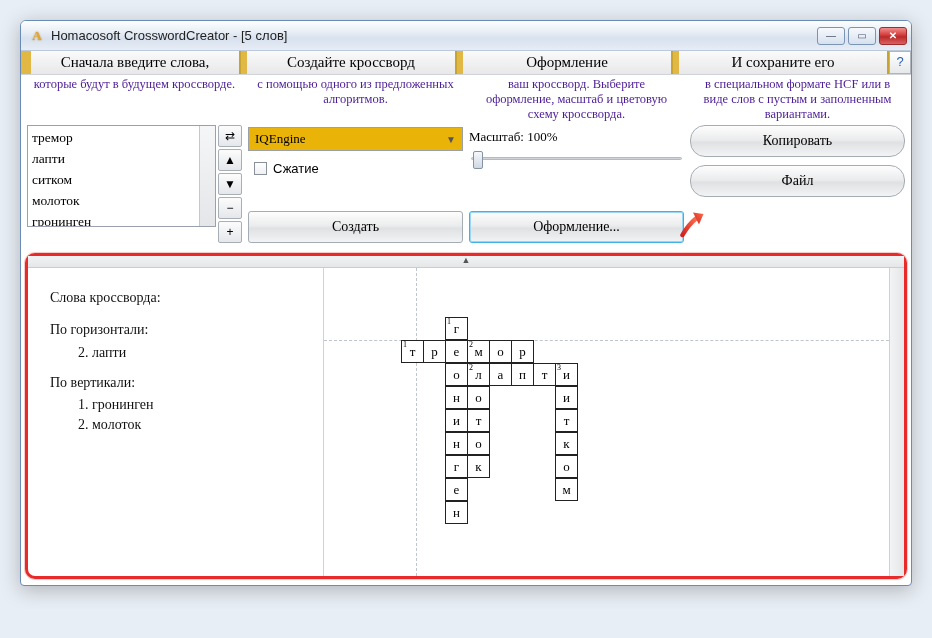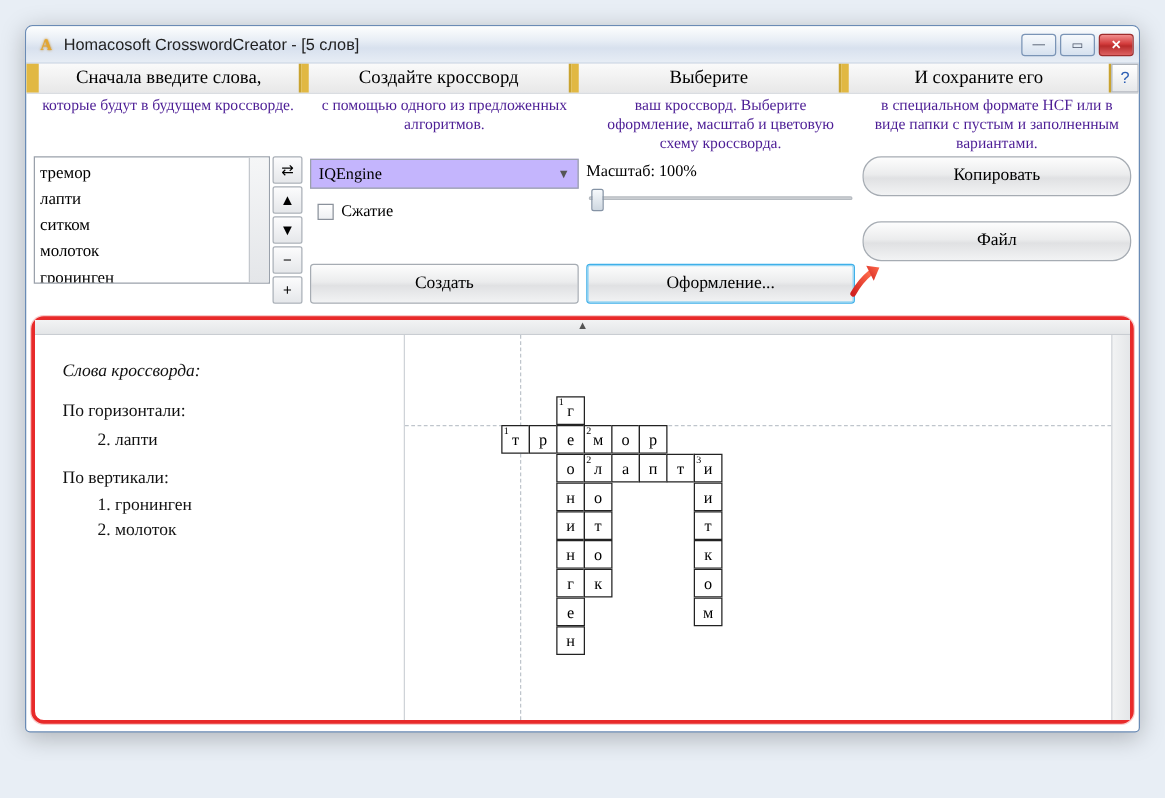--- a/index.html
+++ b/index.html
@@ -127,29 +127,29 @@
     border: 1px solid #a8aeb6;
     background: linear-gradient(#fcfcfd, #e5e7ea);
     border-radius: 2px;
     display: flex; align-items: center; justify-content: center;
     font-size: 12px;
   }
 
   .combo {
     height: 24px;
     border: 1px solid #9aa1ab;
-    background: #c4b5fd;
+    background: #eab308;
     display: flex; align-items: center;
     padding: 4px 6px;
     margin: 2px 0 6px 0;
     font-family: Georgia, serif;
     justify-content: space-between;
   }
   .combo-arrow { font-size: 10px; color: #555; }
-  .check-row { display: flex; align-items: center; gap: 6px; padding: 4px 6px; font-family: Liberation Serif, serif; }
+  .check-row { display: flex; align-items: center; gap: 6px; padding: 4px 6px; font-family: Liberation Sans, sans-serif; }
   .checkbox {
     width: 13px; height: 13px;
     border: 1px solid #8a919b;
     background: linear-gradient(#fff, #eef0f3);
   }
   .big-btn {
     height: 32px;
     border: 1px solid #a6acb3;
     border-radius: 3px;
     background: linear-gradient(#fdfdfd, #ebeced 45%, #e0e1e3 55%, #f2f3f4);
@@ -176,21 +176,21 @@
     border-radius: 2px;
   }
   .slider-thumb {
     position: absolute;
     top: 4px; left: 4px;
     width: 10px; height: 18px;
     background: linear-gradient(#f6f9fc, #cfd8e1);
     border: 1px solid #8593a5;
     border-radius: 2px;
   }
-  .panel4 .big-btn { margin-top: 0; margin-bottom: 20px; border-radius: 15px; }
+  .panel4 .big-btn { margin-top: 0; margin-bottom: 8px; border-radius: 15px; }
 
   .arrow-annot {
     position: absolute;
     right: 204px;
     top: 188px;
     width: 30px; height: 30px;
     pointer-events: none;
   }
 
   .preview-frame {
@@ -220,21 +220,21 @@
   }
   .clue-pane {
     width: 296px;
     border-right: 1px solid #cfd3d8;
     padding: 20px 10px 10px 22px;
     font-family: Georgia, "Times New Roman", serif;
     font-size: 14px;
     line-height: 1.45;
     color: #111;
   }
-  .clue-heading { margin: 0 0 12px 0; font-style: italic; }
+  .clue-heading { margin: 0 0 12px 0; }
   .clue-dir { margin: 10px 0 2px 0; }
   .clue-list { margin: 0 0 0 28px; padding: 0; list-style: none; }
   .grid-pane {
     flex: 1;
     position: relative;
     overflow: hidden;
   }
   .dash-v {
     position: absolute;
     top: 0; bottom: 0;
@@ -293,21 +293,21 @@
     <div class="win-controls">
       <div class="win-btn">—</div>
       <div class="win-btn">▭</div>
       <div class="win-btn close">✕</div>
     </div>
   </div>
 
   <div class="steps-row">
     <div class="step-header">Сначала введите слова,</div>
     <div class="step-header">Создайте кроссворд</div>
-    <div class="step-header">Выберите</div>
+    <div class="step-header">Оформление</div>
     <div class="step-header">И сохраните его</div>
     <div class="help-btn">?</div>
   </div>
 
   <div class="panels-row">
 
     <div class="panel">
       <div class="panel-desc">которые будут в будущем кроссворде.</div>
       <div class="panel1-body">
         <div class="words-box">
@@ -346,21 +346,21 @@
       <div class="zoom-label">Масштаб: 100%</div>
       <div class="slider">
         <div class="slider-track"></div>
         <div class="slider-thumb"></div>
       </div>
       <div style="flex:1"></div>
       <div class="big-btn highlight">Оформление...</div>
     </div>
 
     <div class="panel panel4">
-      <div class="panel-desc">в специальном формате HCF или в виде папки с пустым и заполненным вариантами.</div>
+      <div class="panel-desc">в специальном формате HCF или в виде слов с пустым и заполненным вариантами.</div>
       <div class="big-btn">Копировать</div>
       <div class="big-btn">Файл</div>
     </div>
 
   </div>
 
   <div class="preview-frame">
     <div class="preview-topbar"></div>
     <div class="preview-body">
 

